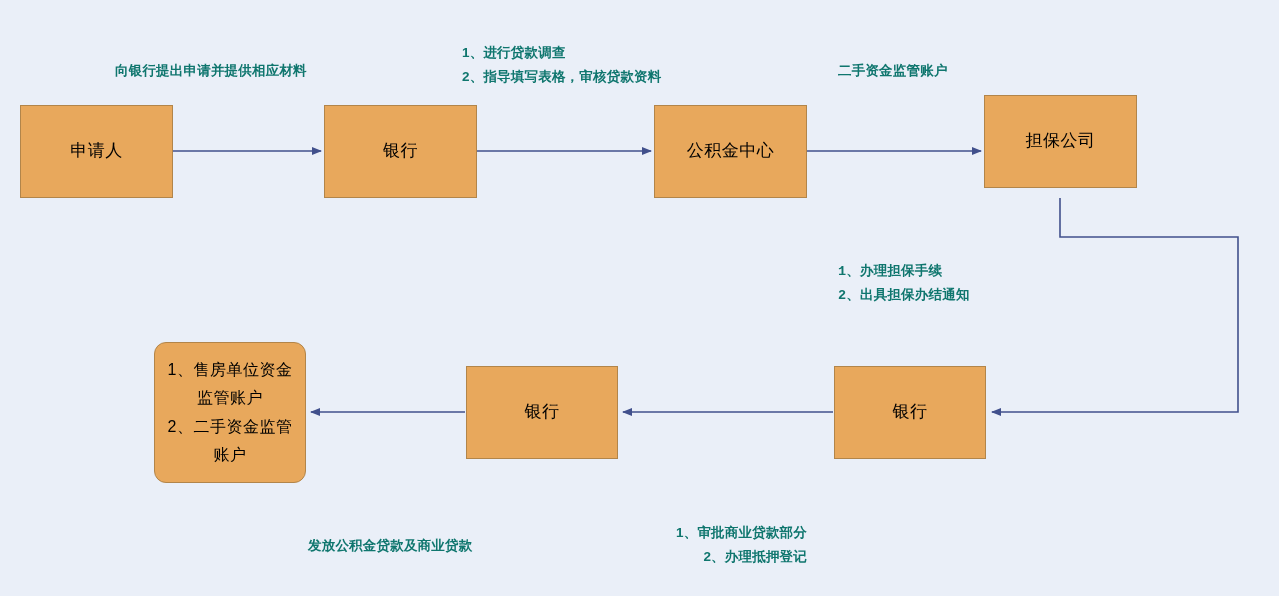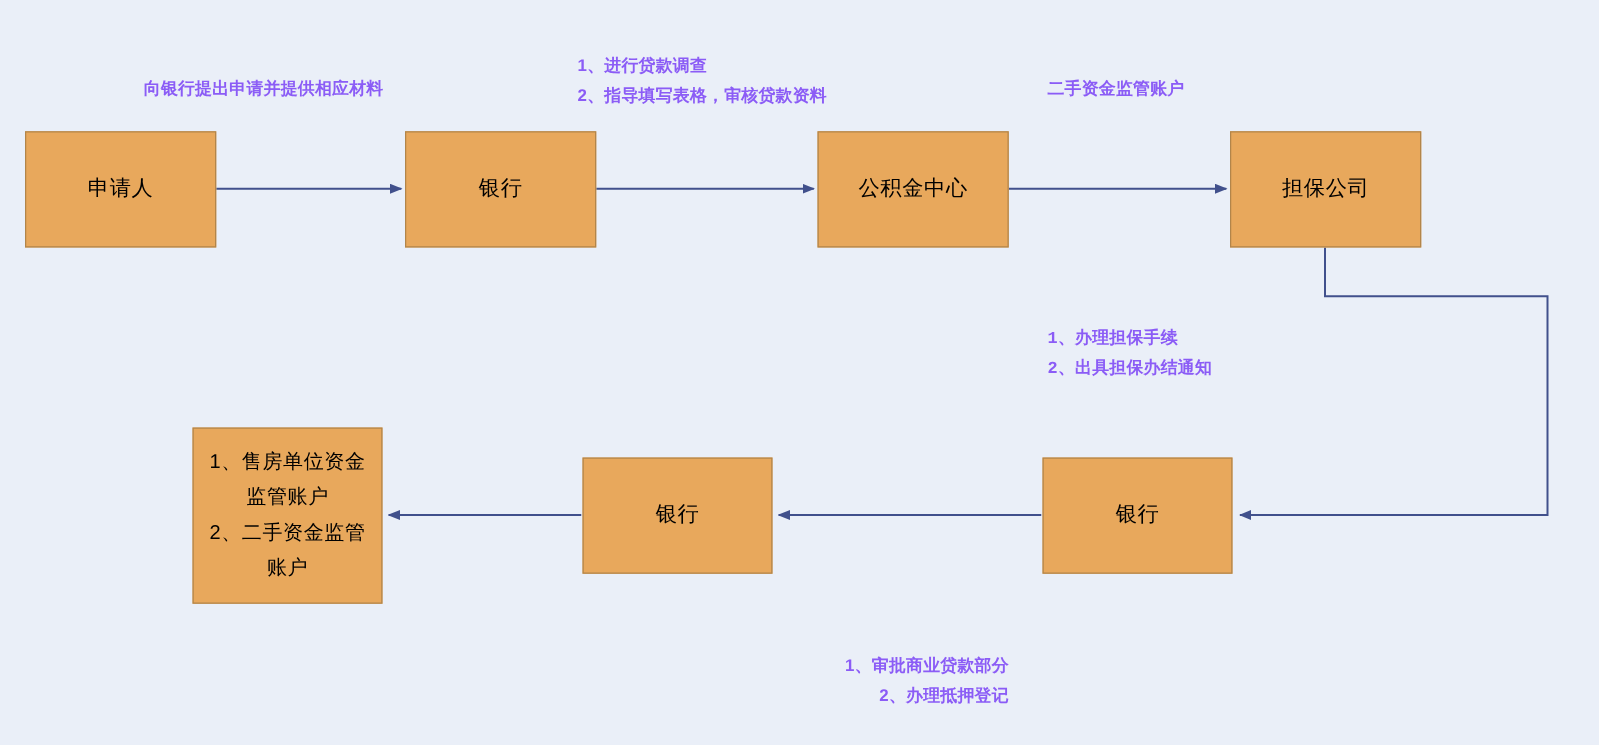--- a/index.html
+++ b/index.html
@@ -35,21 +35,21 @@
     font-weight: 400;
   }
   .node-multiline {
     font-size: 16px;
     line-height: 1.78;
     padding: 4px 8px;
     white-space: pre-line;
   }
   .label {
     position: absolute;
-    color: #8b5cf6;
+    color: #0f766e;
     font-size: 13.5px;
     font-weight: bold;
     line-height: 1.75;
     white-space: pre-line;
     letter-spacing: 0.2px;
   }
   svg.edges {
     position: absolute;
     left: 0;
     top: 0;
@@ -100,25 +100,25 @@
   </div>
 
   <div class="node" style="left:324px; top:105px; width:153px; height:93px;">
     <span>银行</span>
   </div>
 
   <div class="node" style="left:654px; top:105px; width:153px; height:93px;">
     <span>公积金中心</span>
   </div>
 
-  <div class="node" style="left:984px; top:105px; width:153px; height:93px;">
+  <div class="node" style="left:984px; top:95px; width:153px; height:93px;">
     <span>担保公司</span>
   </div>
 
-  <div class="node node-multiline" style="left:154px; top:342px; width:152px; height:141px;">
+  <div class="node node-multiline" style="left:154px; top:342px; width:152px; height:141px;border-radius:12px;">
     <span>1、售房单位资金监管账户
 2、二手资金监管账户</span>
   </div>
 
   <div class="node" style="left:466px; top:366px; width:152px; height:93px;">
     <span>银行</span>
   </div>
 
   <div class="node" style="left:834px; top:366px; width:152px; height:93px;">
     <span>银行</span>
@@ -127,17 +127,18 @@
   <div class="label" style="left:115px; top:59px;">向银行提出申请并提供相应材料</div>
 
   <div class="label" style="left:462px; top:41px;">1、进行贷款调查
 2、指导填写表格，审核贷款资料</div>
 
   <div class="label" style="left:838px; top:59px;">二手资金监管账户</div>
 
   <div class="label" style="left:838px; top:260px;font-family:Liberation Mono, monospace;">1、办理担保手续
 2、出具担保办结通知</div>
 
+  <div class="label" style="left:308px; top:534px;">发放公积金贷款及商业贷款</div>
 
   <div class="label" style="left:676px; top:521px;text-align:right;">1、审批商业贷款部分
 2、办理抵押登记</div>
 
 </div>
 
 </body></html>

